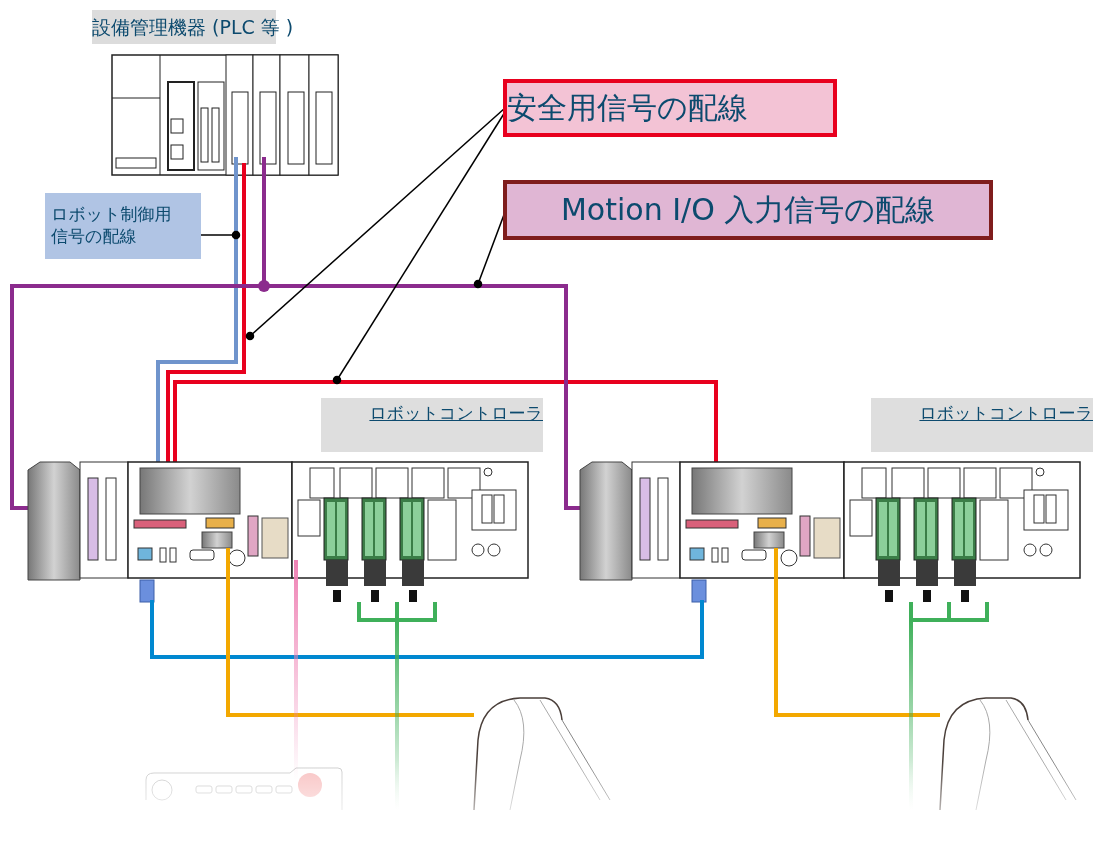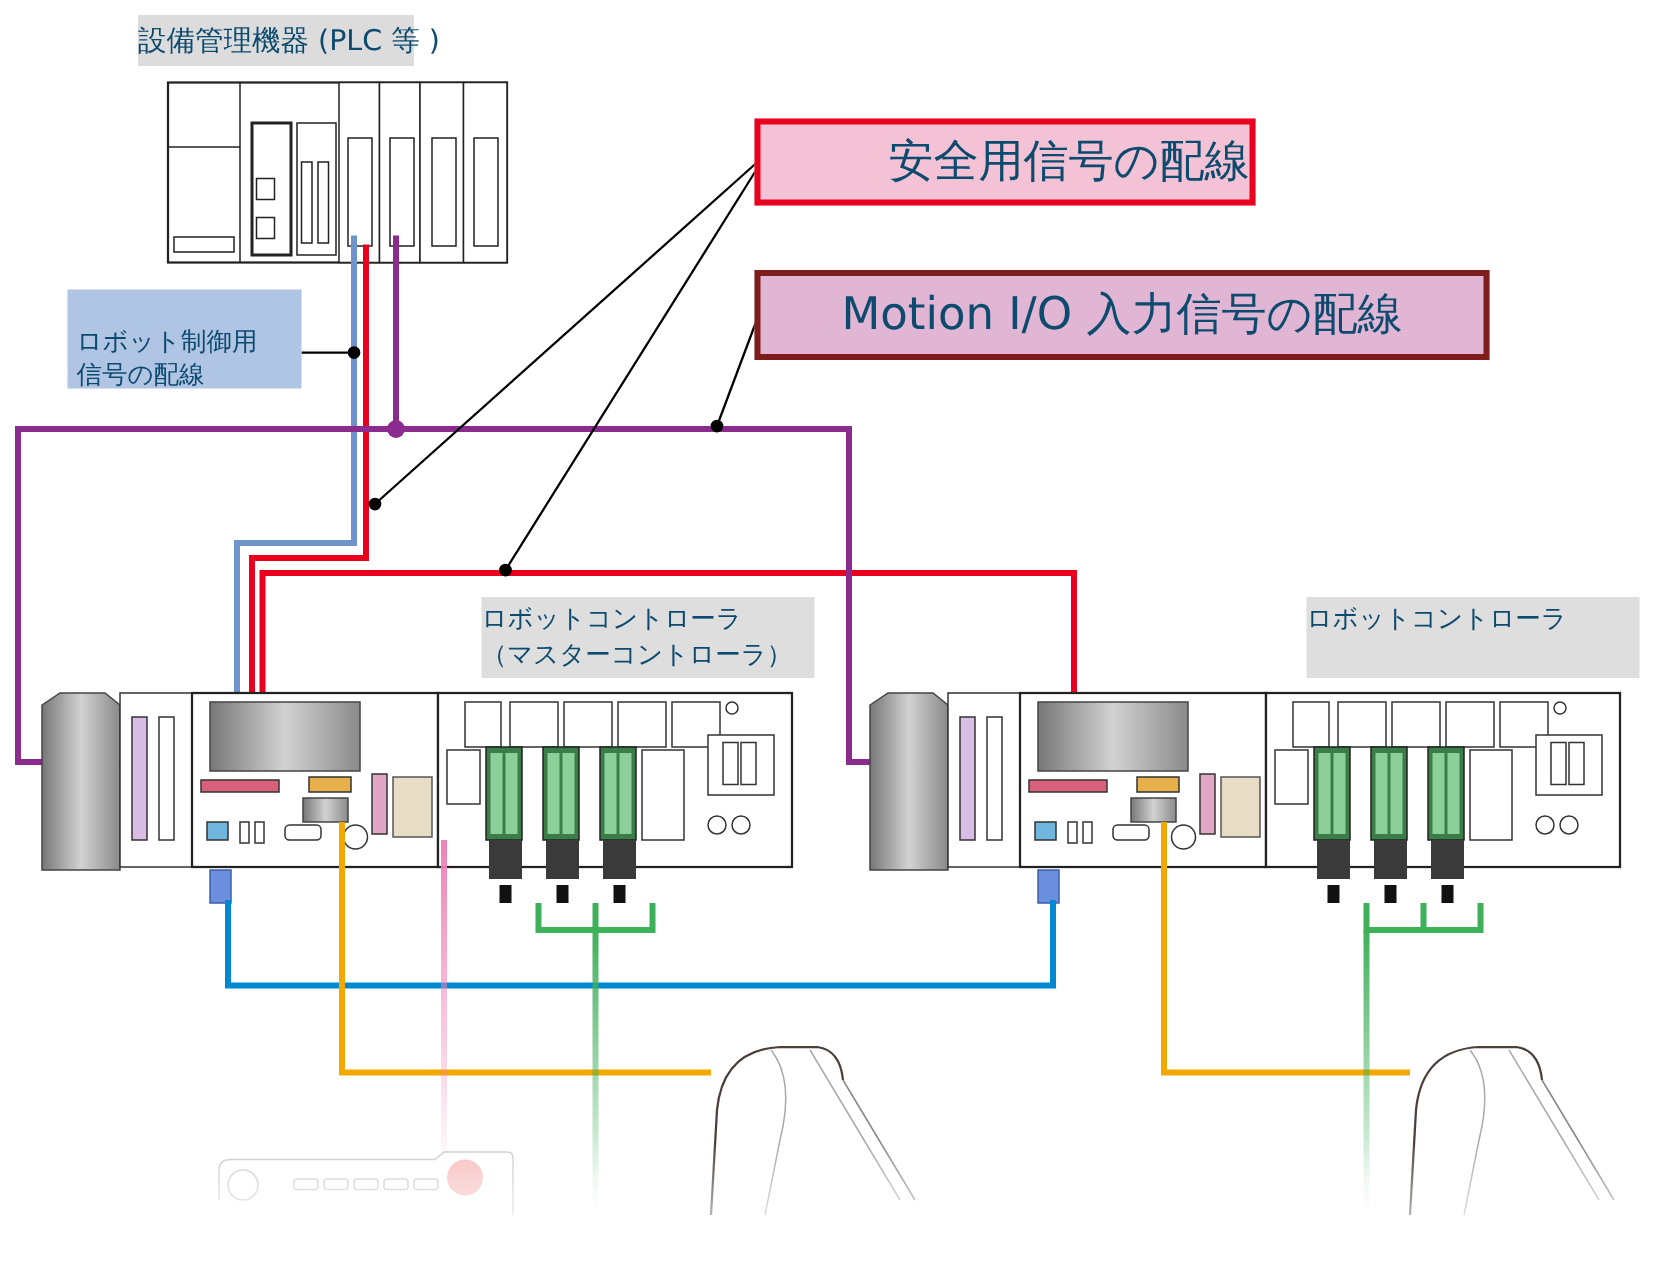--- a/index.html
+++ b/index.html
@@ -1,23 +1,23 @@
 <!DOCTYPE html>
 <html><head>
 <meta charset="utf-8">
 <style>
   html,body{margin:0;padding:0;background:#ffffff;}
   body{width:1108px;height:842px;position:relative;overflow:hidden;font-family:"DejaVu Sans","Liberation Sans",sans-serif;}
   #canvas{position:absolute;left:0;top:0;width:1108px;height:842px;}
   .lbl{position:absolute;color:#0c4a6e;white-space:nowrap;}
   .lbl-plc{left:92px;top:10px;width:184px;height:34px;background:#dcdcdc;font-size:19px;line-height:34px;text-align:center;}
-  .lbl-safety{left:503px;top:79px;width:334px;height:58px;background:#f3c3d5;border:4px solid #e8001e;box-sizing:border-box;font-size:30px;line-height:50px;text-align:right;}
+  .lbl-safety{left:503px;top:79px;width:334px;height:58px;background:#f3c3d5;border:4px solid #e8001e;box-sizing:border-box;font-size:30px;line-height:50px;text-align:left;}
   .lbl-motion{left:503px;top:180px;width:490px;height:60px;background:#e0b6d4;border:4px solid #7f1d1d;box-sizing:border-box;font-size:30px;line-height:52px;text-align:center;}
-  .lbl-robotsig{left:45px;top:193px;width:156px;height:66px;background:#b0c4e4;font-size:17px;line-height:22px;padding:24px 0 0 6px;box-sizing:border-box;white-space:normal;}
-  .lbl-ctrl{top:398px;width:222px;height:54px;background:#dedede;font-size:17px;line-height:24px;text-align:left;padding-top:3px;box-sizing:border-box;}
+  .lbl-robotsig{left:45px;top:193px;width:156px;height:66px;background:#b0c4e4;font-size:17px;line-height:22px;padding:10px 0 0 6px;box-sizing:border-box;white-space:normal;}
+  .lbl-ctrl{top:398px;width:222px;height:54px;background:#dedede;font-size:17px;line-height:24px;text-align:right;padding-top:3px;box-sizing:border-box;text-decoration:underline;}
   .lbl-master{left:321px;}
   .lbl-slave{left:871px;}
 </style>
 </head>
 <body>
 
 <svg id="canvas" viewBox="0 0 1108 842" xmlns="http://www.w3.org/2000/svg">
   <defs>
     <linearGradient id="gray-conn" x1="0" x2="1" y1="0" y2="0">
       <stop offset="0" stop-color="#777"></stop>
@@ -190,17 +190,16 @@
 
 <div class="lbl lbl-plc">設備管理機器 (PLC 等 )</div>
 <div class="lbl lbl-safety">安全用信号の配線</div>
 <div class="lbl lbl-motion">Motion I/O 入力信号の配線</div>
 <div class="lbl lbl-robotsig">
   <div>ロボット制御用</div>
   <div>信号の配線</div>
 </div>
 <div class="lbl lbl-ctrl lbl-master">
   <div>ロボットコントローラ</div>
-  <div>（マスターコントローラ）</div>
 </div>
 <div class="lbl lbl-ctrl lbl-slave">
   <div>ロボットコントローラ</div>
 </div>
 
 </body></html>

